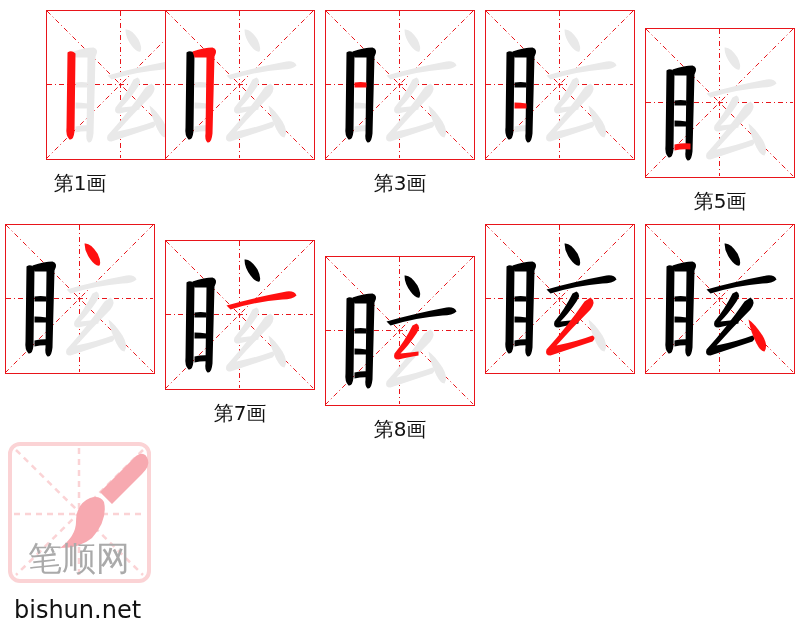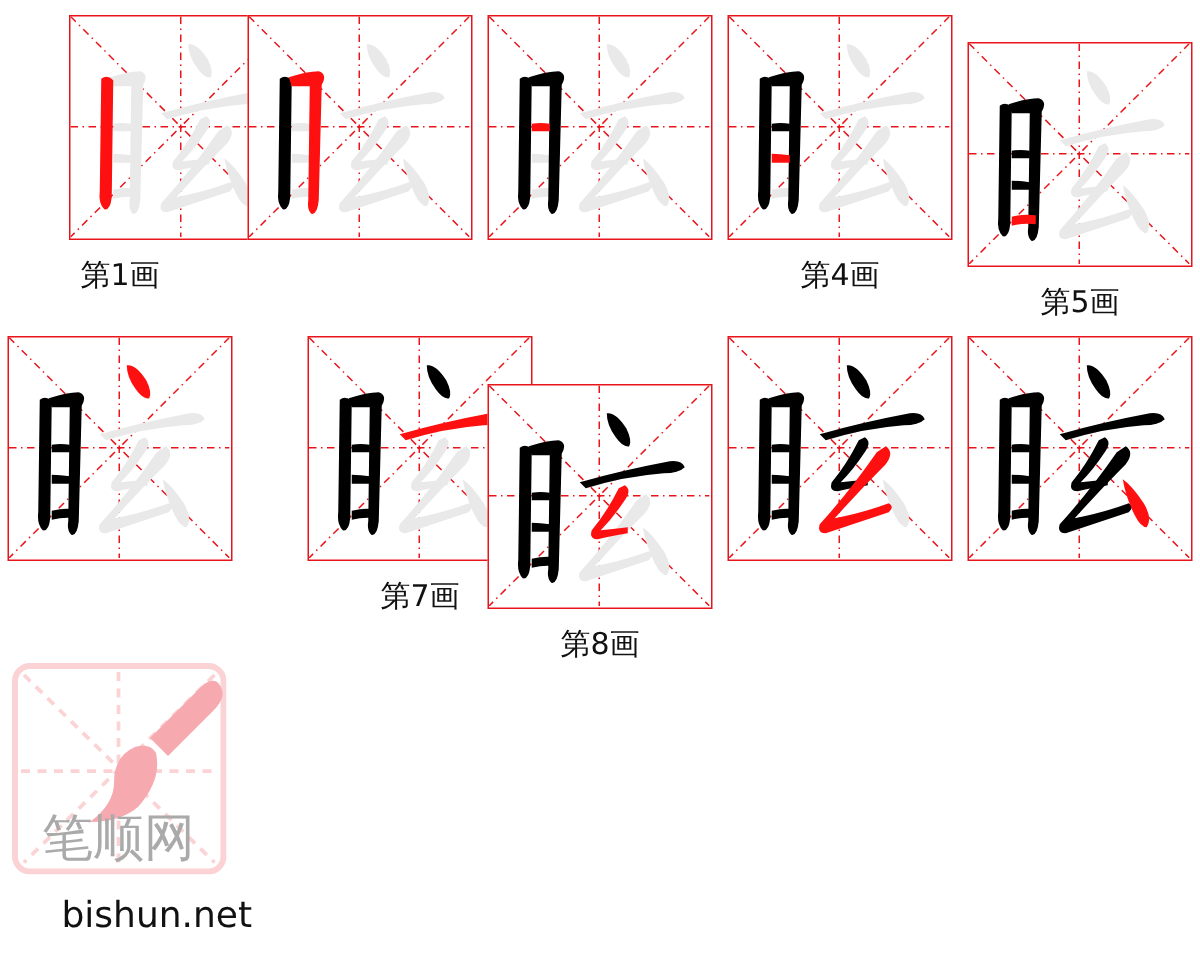--- a/index.html
+++ b/index.html
@@ -2,21 +2,21 @@
 <html><head>
 <meta charset="utf-8">
 <style>
   html, body { margin:0; padding:0; background:#ffffff; }
   body { width:800px; height:642px; position:relative; overflow:hidden; font-family:"DejaVu Sans","Liberation Sans",sans-serif; }
   .cell { position:absolute; width:150px; }
   .box { position:relative; width:150px; height:150px; box-sizing:border-box; border:1.5px solid #e8141a; background:#fff; }
   .box svg { position:absolute; left:0; top:0; width:147px; height:147px; }
   .label { position:absolute; top:160px; left:0; width:150px; text-align:center; font-size:20px; color:#111; letter-spacing:0px; }
   .logo { position:absolute; left:8px; top:442px; width:143px; height:141px; }
-  .site { position:absolute; left:14px; top:596px; font-size:24px; color:#111; font-family:"DejaVu Sans","Liberation Sans",sans-serif;margin-left:27px; }
+  .site { position:absolute; left:14px; top:596px; font-size:24px; color:#111; font-family:"DejaVu Sans","Liberation Sans",sans-serif; }
 </style>
 </head>
 <body>
 
 <div id="grid">
     <div class="cell" style="left: 5px; top: 10px; padding-left: 41px;">
       <div class="box">
         <svg viewBox="0 0 147 147">
     <line x1="0" y1="0" x2="147" y2="147" stroke="#e8141a" stroke-width="1" stroke-dasharray="5,3,1,3"></line>
     <line x1="147" y1="0" x2="0" y2="147" stroke="#e8141a" stroke-width="1" stroke-dasharray="5,3,1,3"></line>
@@ -74,20 +74,21 @@
             <path d="M62,66 Q90,58 122,52 Q130,51 132,56 Q128,60 118,60 Q92,62 66,70 Z" fill="#e9e9e9"></path>
             <path d="M92,68 Q97,71 92,78 Q84,90 76,98 Q86,97 94,96 L94,100 Q82,102 74,104 Q68,104 70,98 Q80,86 88,70 Z" fill="#e9e9e9"></path>
             <path d="M106,74 Q112,78 106,86 Q88,104 72,122 Q92,118 108,112 Q112,114 108,118 Q90,124 66,132 Q60,132 62,126 Q82,104 100,78 Z" fill="#e9e9e9"></path>
             <path d="M104,96 Q110,100 118,112 Q124,122 120,128 Q116,128 112,120 Q106,108 104,96 Z" fill="#e9e9e9"></path>
             <path d="M22,43 Q26,40 30,44 L29,122 Q28,131 24,130 Q20,126 21,118 Z" fill="#000000"></path>
             <path d="M28,42 Q40,38 48,38 Q54,40 50,47 L48,124 Q47,134 43,133 Q40,130 41,124 L42,48 L30,48 Z" fill="#000000"></path>
             <path d="M30,73 Q36,72 42,73 L42,78 Q36,78 30,78 Z" fill="#ff1010"></path>
           </g>
   </svg>
       </div>
+      <div class="label">第3画</div>
     </div>
     <div class="cell" style="left: 485px; top: 10px;">
       <div class="box">
         <svg viewBox="0 0 147 147">
     <line x1="0" y1="0" x2="147" y2="147" stroke="#e8141a" stroke-width="1" stroke-dasharray="5,3,1,3"></line>
     <line x1="147" y1="0" x2="0" y2="147" stroke="#e8141a" stroke-width="1" stroke-dasharray="5,3,1,3"></line>
     <line x1="73.5" y1="0" x2="73.5" y2="147" stroke="#e8141a" stroke-width="1" stroke-dasharray="5,3,1,3"></line>
     <line x1="0" y1="73.5" x2="147" y2="73.5" stroke="#e8141a" stroke-width="1" stroke-dasharray="5,3,1,3"></line>
     <g transform="translate(-1.5,-1.5)">
             <path d="M30,117 Q38,115 46,116 L46,122 Q38,121 30,123 Z" fill="#e9e9e9"></path>
@@ -96,21 +97,20 @@
             <path d="M92,68 Q97,71 92,78 Q84,90 76,98 Q86,97 94,96 L94,100 Q82,102 74,104 Q68,104 70,98 Q80,86 88,70 Z" fill="#e9e9e9"></path>
             <path d="M106,74 Q112,78 106,86 Q88,104 72,122 Q92,118 108,112 Q112,114 108,118 Q90,124 66,132 Q60,132 62,126 Q82,104 100,78 Z" fill="#e9e9e9"></path>
             <path d="M104,96 Q110,100 118,112 Q124,122 120,128 Q116,128 112,120 Q106,108 104,96 Z" fill="#e9e9e9"></path>
             <path d="M22,43 Q26,40 30,44 L29,122 Q28,131 24,130 Q20,126 21,118 Z" fill="#000000"></path>
             <path d="M28,42 Q40,38 48,38 Q54,40 50,47 L48,124 Q47,134 43,133 Q40,130 41,124 L42,48 L30,48 Z" fill="#000000"></path>
             <path d="M30,73 Q36,72 42,73 L42,78 Q36,78 30,78 Z" fill="#000000"></path>
             <path d="M30,93 Q36,93 42,94 L42,99 Q36,99 30,99 Z" fill="#ff1010"></path>
           </g>
   </svg>
       </div>
-      <div class="label">第4画</div>
     </div>
     <div class="cell" style="left: 645px; top: 10px; margin-top: 18px;">
       <div class="box">
         <svg viewBox="0 0 147 147">
     <line x1="0" y1="0" x2="147" y2="147" stroke="#e8141a" stroke-width="1" stroke-dasharray="5,3,1,3"></line>
     <line x1="147" y1="0" x2="0" y2="147" stroke="#e8141a" stroke-width="1" stroke-dasharray="5,3,1,3"></line>
     <line x1="73.5" y1="0" x2="73.5" y2="147" stroke="#e8141a" stroke-width="1" stroke-dasharray="5,3,1,3"></line>
     <line x1="0" y1="73.5" x2="147" y2="73.5" stroke="#e8141a" stroke-width="1" stroke-dasharray="5,3,1,3"></line>
     <g transform="translate(-1.5,-1.5)">
             <path d="M80,20 Q86,19 93,30 Q97,38 95,42 Q91,43 86,36 Q80,28 80,20 Z" fill="#e9e9e9"></path>
@@ -143,21 +143,21 @@
             <path d="M22,43 Q26,40 30,44 L29,122 Q28,131 24,130 Q20,126 21,118 Z" fill="#000000"></path>
             <path d="M28,42 Q40,38 48,38 Q54,40 50,47 L48,124 Q47,134 43,133 Q40,130 41,124 L42,48 L30,48 Z" fill="#000000"></path>
             <path d="M30,73 Q36,72 42,73 L42,78 Q36,78 30,78 Z" fill="#000000"></path>
             <path d="M30,93 Q36,93 42,94 L42,99 Q36,99 30,99 Z" fill="#000000"></path>
             <path d="M30,117 Q38,115 46,116 L46,122 Q38,121 30,123 Z" fill="#000000"></path>
             <path d="M80,20 Q86,19 93,30 Q97,38 95,42 Q91,43 86,36 Q80,28 80,20 Z" fill="#ff1010"></path>
           </g>
   </svg>
       </div>
     </div>
-    <div class="cell" style="left: 165px; top: 224px; margin-left: 40px;">
+    <div class="cell" style="left: 165px; top: 240px;">
       <div class="box">
         <svg viewBox="0 0 147 147">
     <line x1="0" y1="0" x2="147" y2="147" stroke="#e8141a" stroke-width="1" stroke-dasharray="5,3,1,3"></line>
     <line x1="147" y1="0" x2="0" y2="147" stroke="#e8141a" stroke-width="1" stroke-dasharray="5,3,1,3"></line>
     <line x1="73.5" y1="0" x2="73.5" y2="147" stroke="#e8141a" stroke-width="1" stroke-dasharray="5,3,1,3"></line>
     <line x1="0" y1="73.5" x2="147" y2="73.5" stroke="#e8141a" stroke-width="1" stroke-dasharray="5,3,1,3"></line>
     <g transform="translate(-1.5,-1.5)">
             <path d="M92,68 Q97,71 92,78 Q84,90 76,98 Q86,97 94,96 L94,100 Q82,102 74,104 Q68,104 70,98 Q80,86 88,70 Z" fill="#e9e9e9"></path>
             <path d="M106,74 Q112,78 106,86 Q88,104 72,122 Q92,118 108,112 Q112,114 108,118 Q90,124 66,132 Q60,132 62,126 Q82,104 100,78 Z" fill="#e9e9e9"></path>
             <path d="M104,96 Q110,100 118,112 Q124,122 120,128 Q116,128 112,120 Q106,108 104,96 Z" fill="#e9e9e9"></path>

